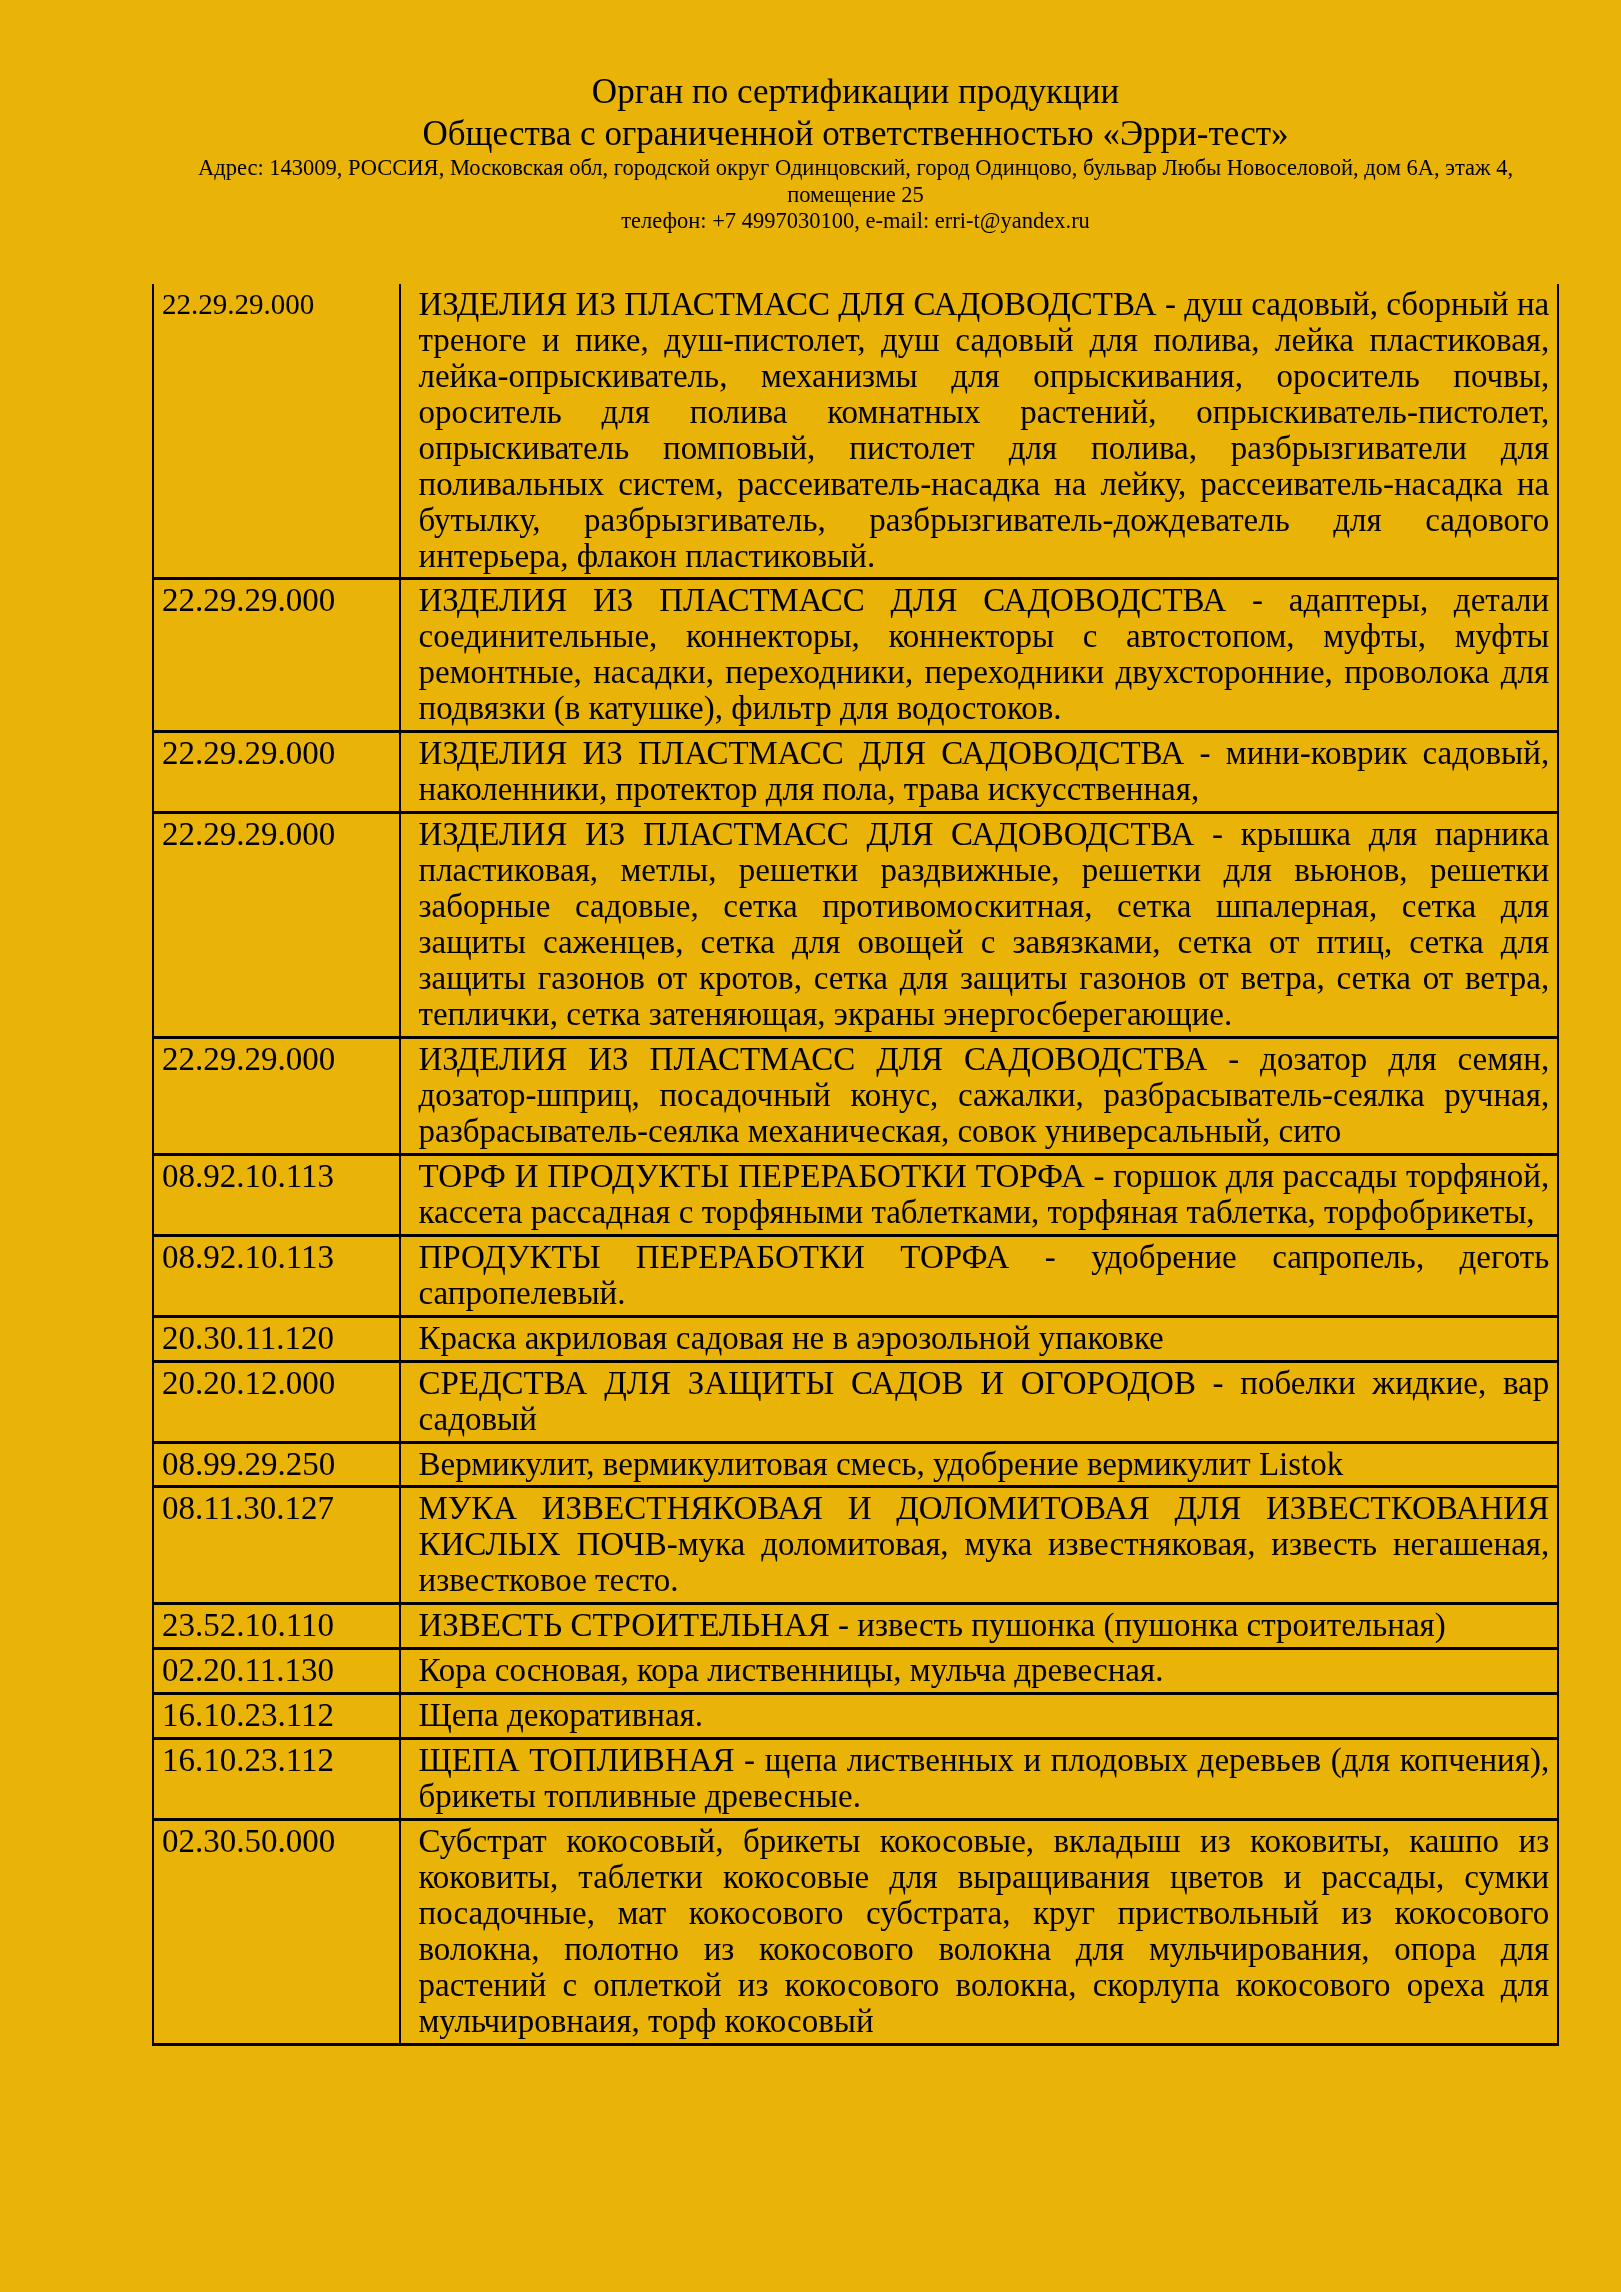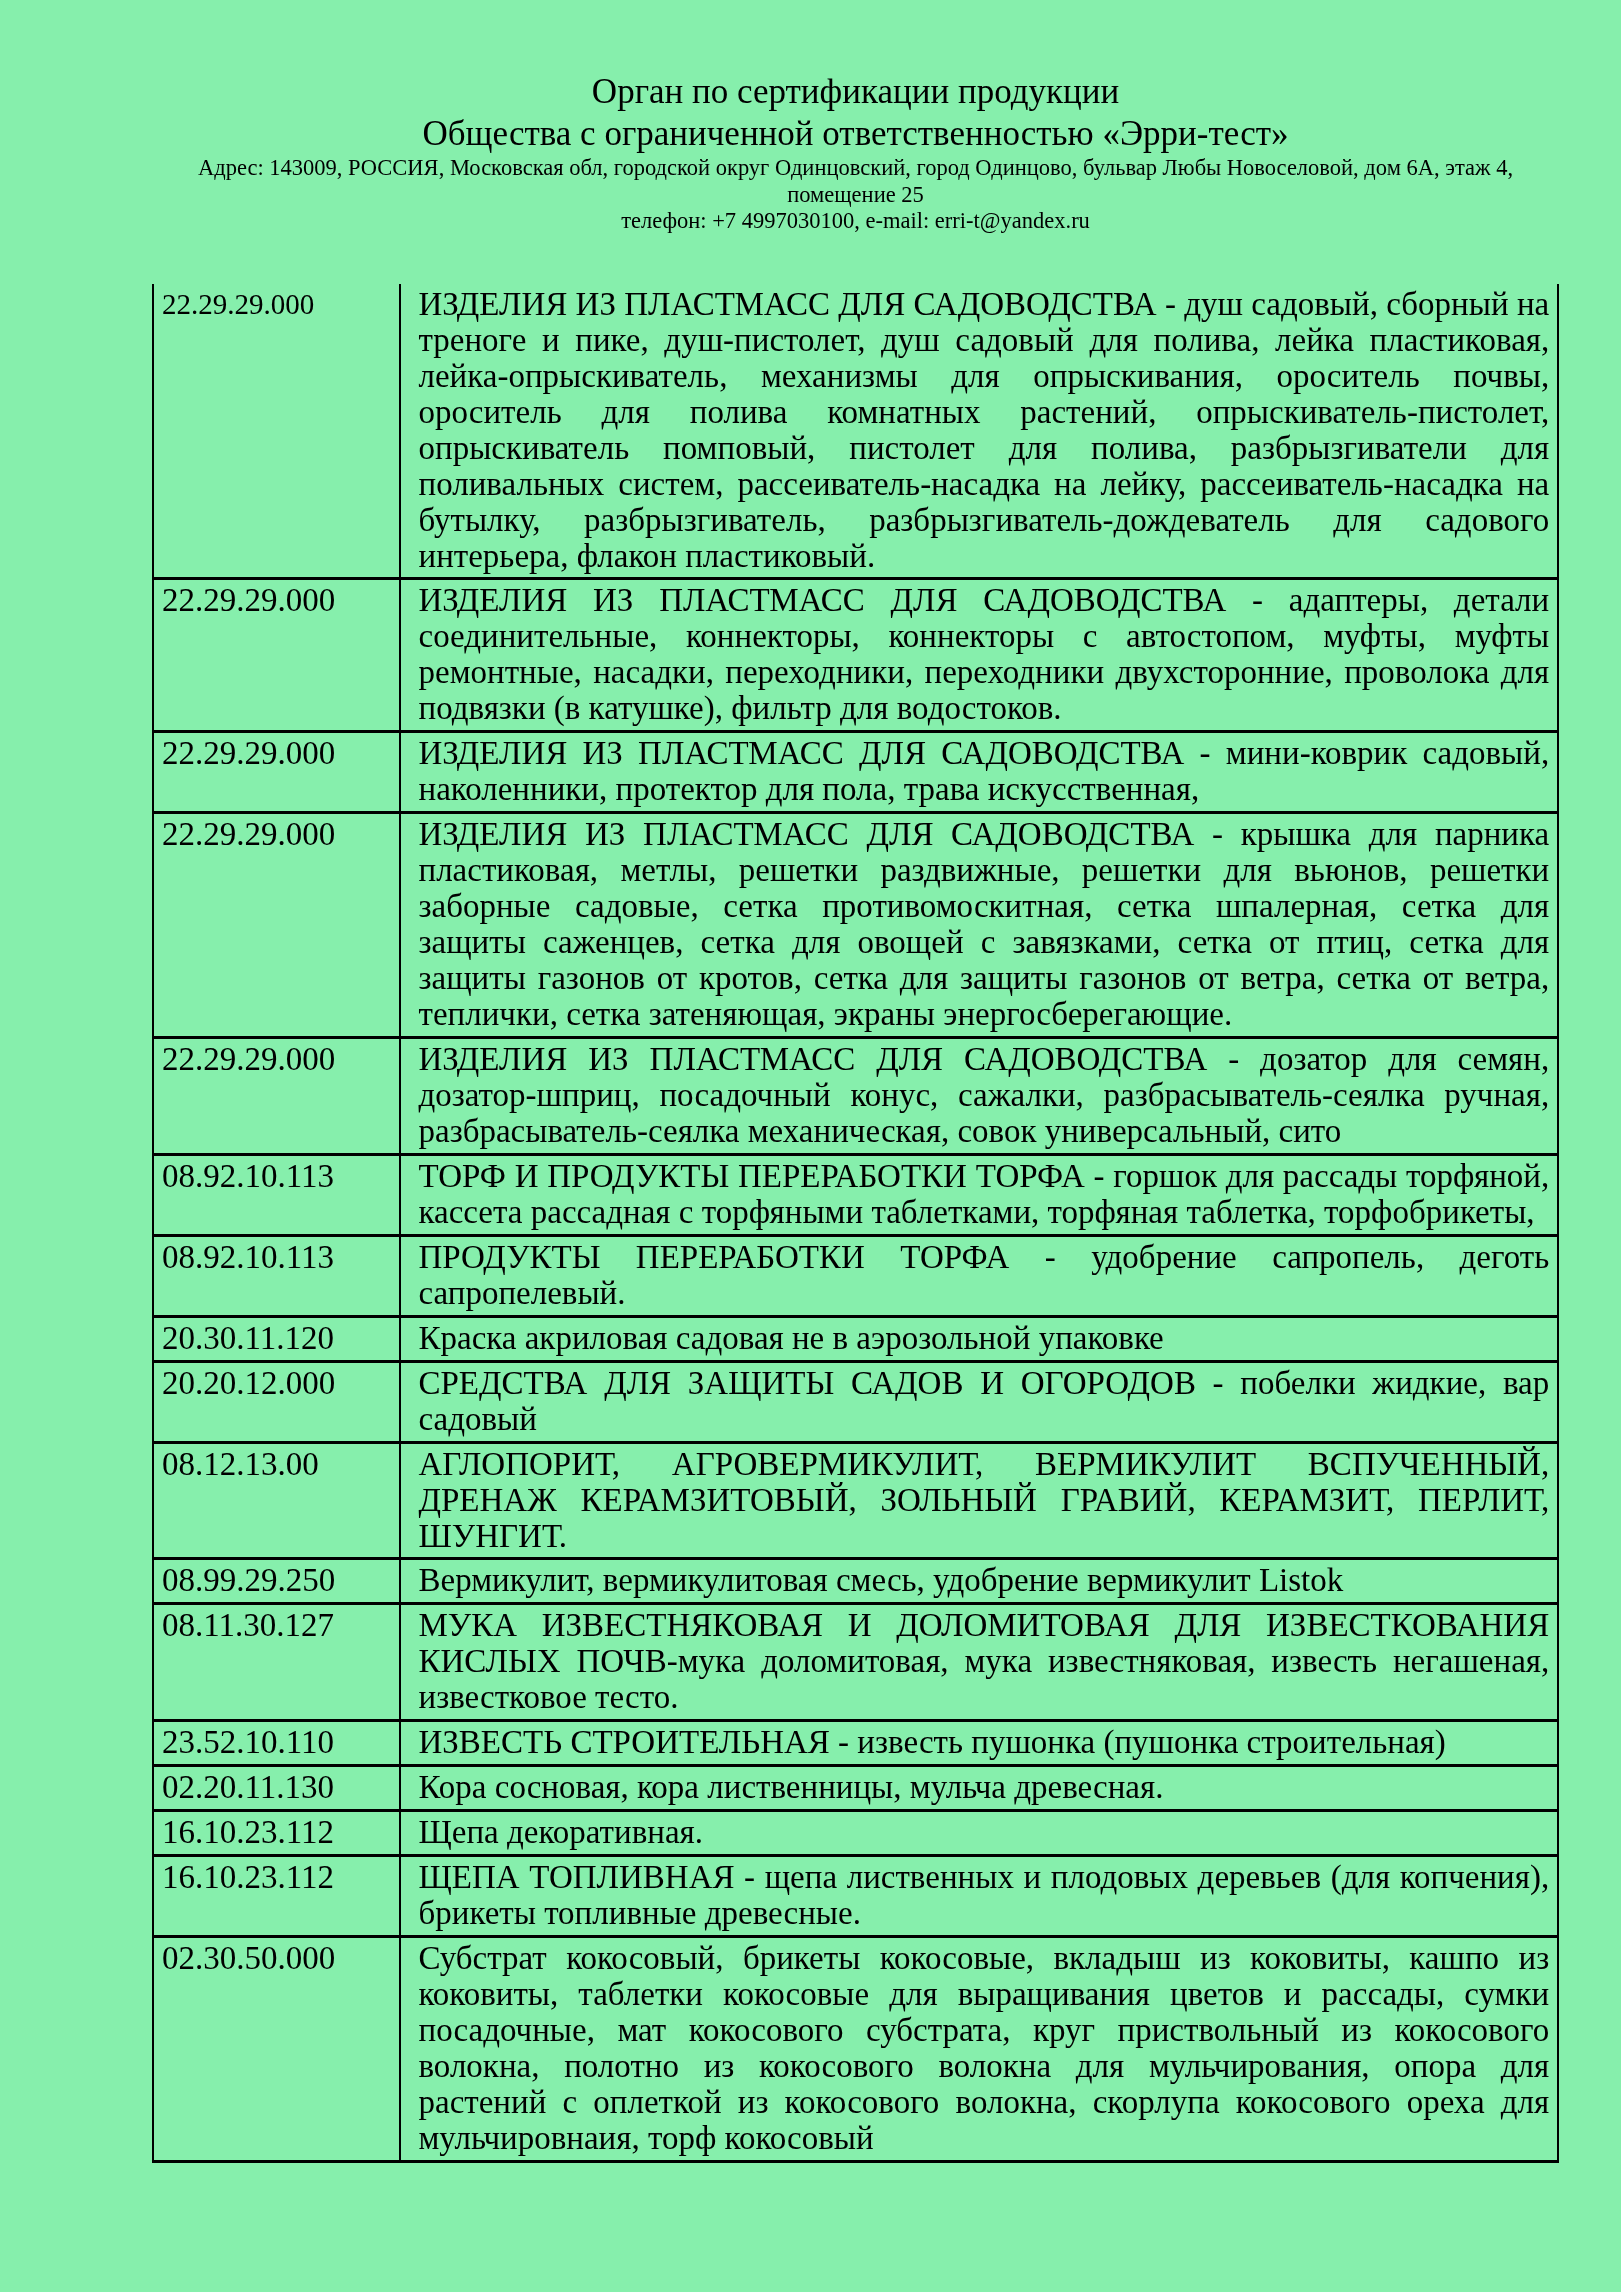--- a/index.html
+++ b/index.html
@@ -6,21 +6,21 @@
     margin: 0;
     padding: 0;
     background: #ffffff;
     color: #000000;
     font-family: "Liberation Serif", "DejaVu Serif", serif;
   }
   .page {
     position: relative;
     width: 1621px;
     min-height: 2293px;
-    background: #86efac;
+    background: #eab308;
     box-sizing: border-box;
     padding-top: 71px;
   }
   .content {
     width: 1407px;
     margin-left: 152px;
   }
   .header { text-align: center; }
   .header .h-line {
     font-size: 35px;
@@ -105,24 +105,20 @@
           </tr>
           <tr>
             <td class="code">20.30.11.120</td>
             <td class="desc">Краска акриловая садовая не в аэрозольной упаковке</td>
           </tr>
           <tr>
             <td class="code">20.20.12.000</td>
             <td class="desc">СРЕДСТВА ДЛЯ ЗАЩИТЫ САДОВ И ОГОРОДОВ - побелки жидкие, вар садовый</td>
           </tr>
           <tr>
-            <td class="code">08.12.13.00</td>
-            <td class="desc">АГЛОПОРИТ, АГРОВЕРМИКУЛИТ, ВЕРМИКУЛИТ ВСПУЧЕННЫЙ, ДРЕНАЖ КЕРАМЗИТОВЫЙ, ЗОЛЬНЫЙ ГРАВИЙ, КЕРАМЗИТ, ПЕРЛИТ, ШУНГИТ.</td>
-          </tr>
-          <tr>
             <td class="code">08.99.29.250</td>
             <td class="desc">Вермикулит, вермикулитовая смесь, удобрение вермикулит Listok</td>
           </tr>
           <tr>
             <td class="code">08.11.30.127</td>
             <td class="desc">МУКА ИЗВЕСТНЯКОВАЯ И ДОЛОМИТОВАЯ ДЛЯ ИЗВЕСТКОВАНИЯ КИСЛЫХ ПОЧВ-мука доломитовая, мука известняковая, известь негашеная, известковое тесто.</td>
           </tr>
           <tr>
             <td class="code">23.52.10.110</td>
             <td class="desc">ИЗВЕСТЬ СТРОИТЕЛЬНАЯ - известь пушонка (пушонка строительная)</td>

